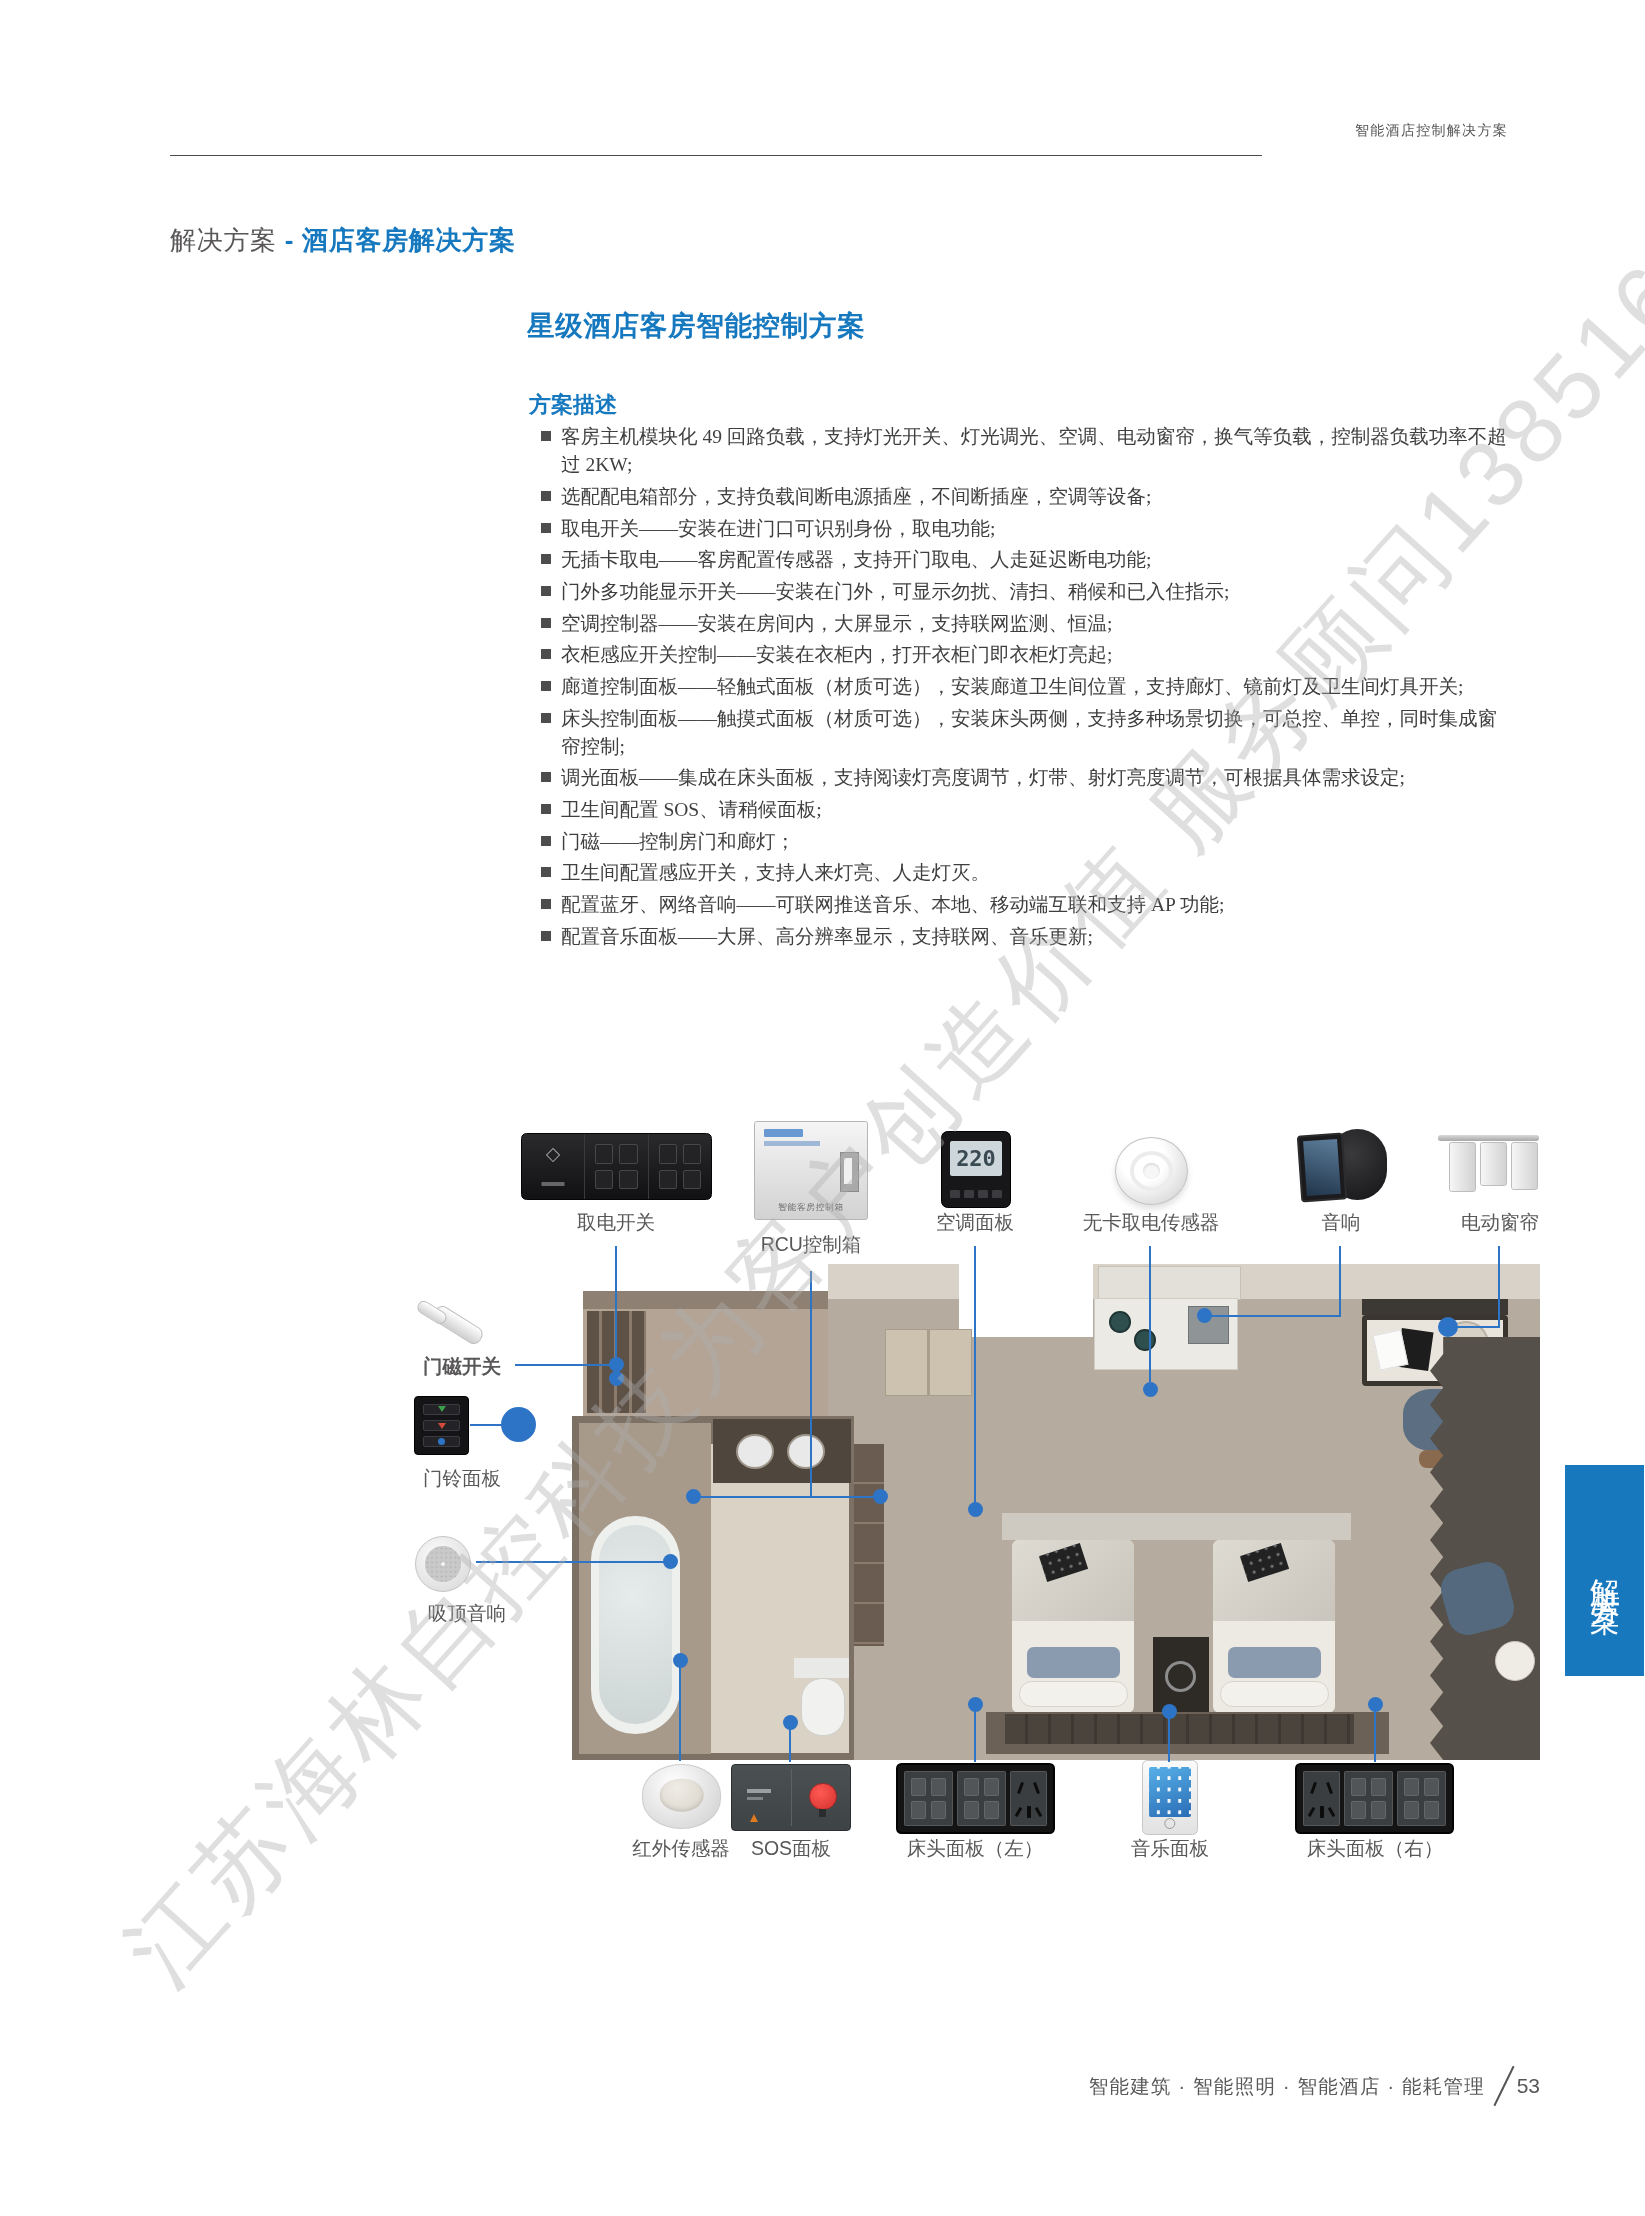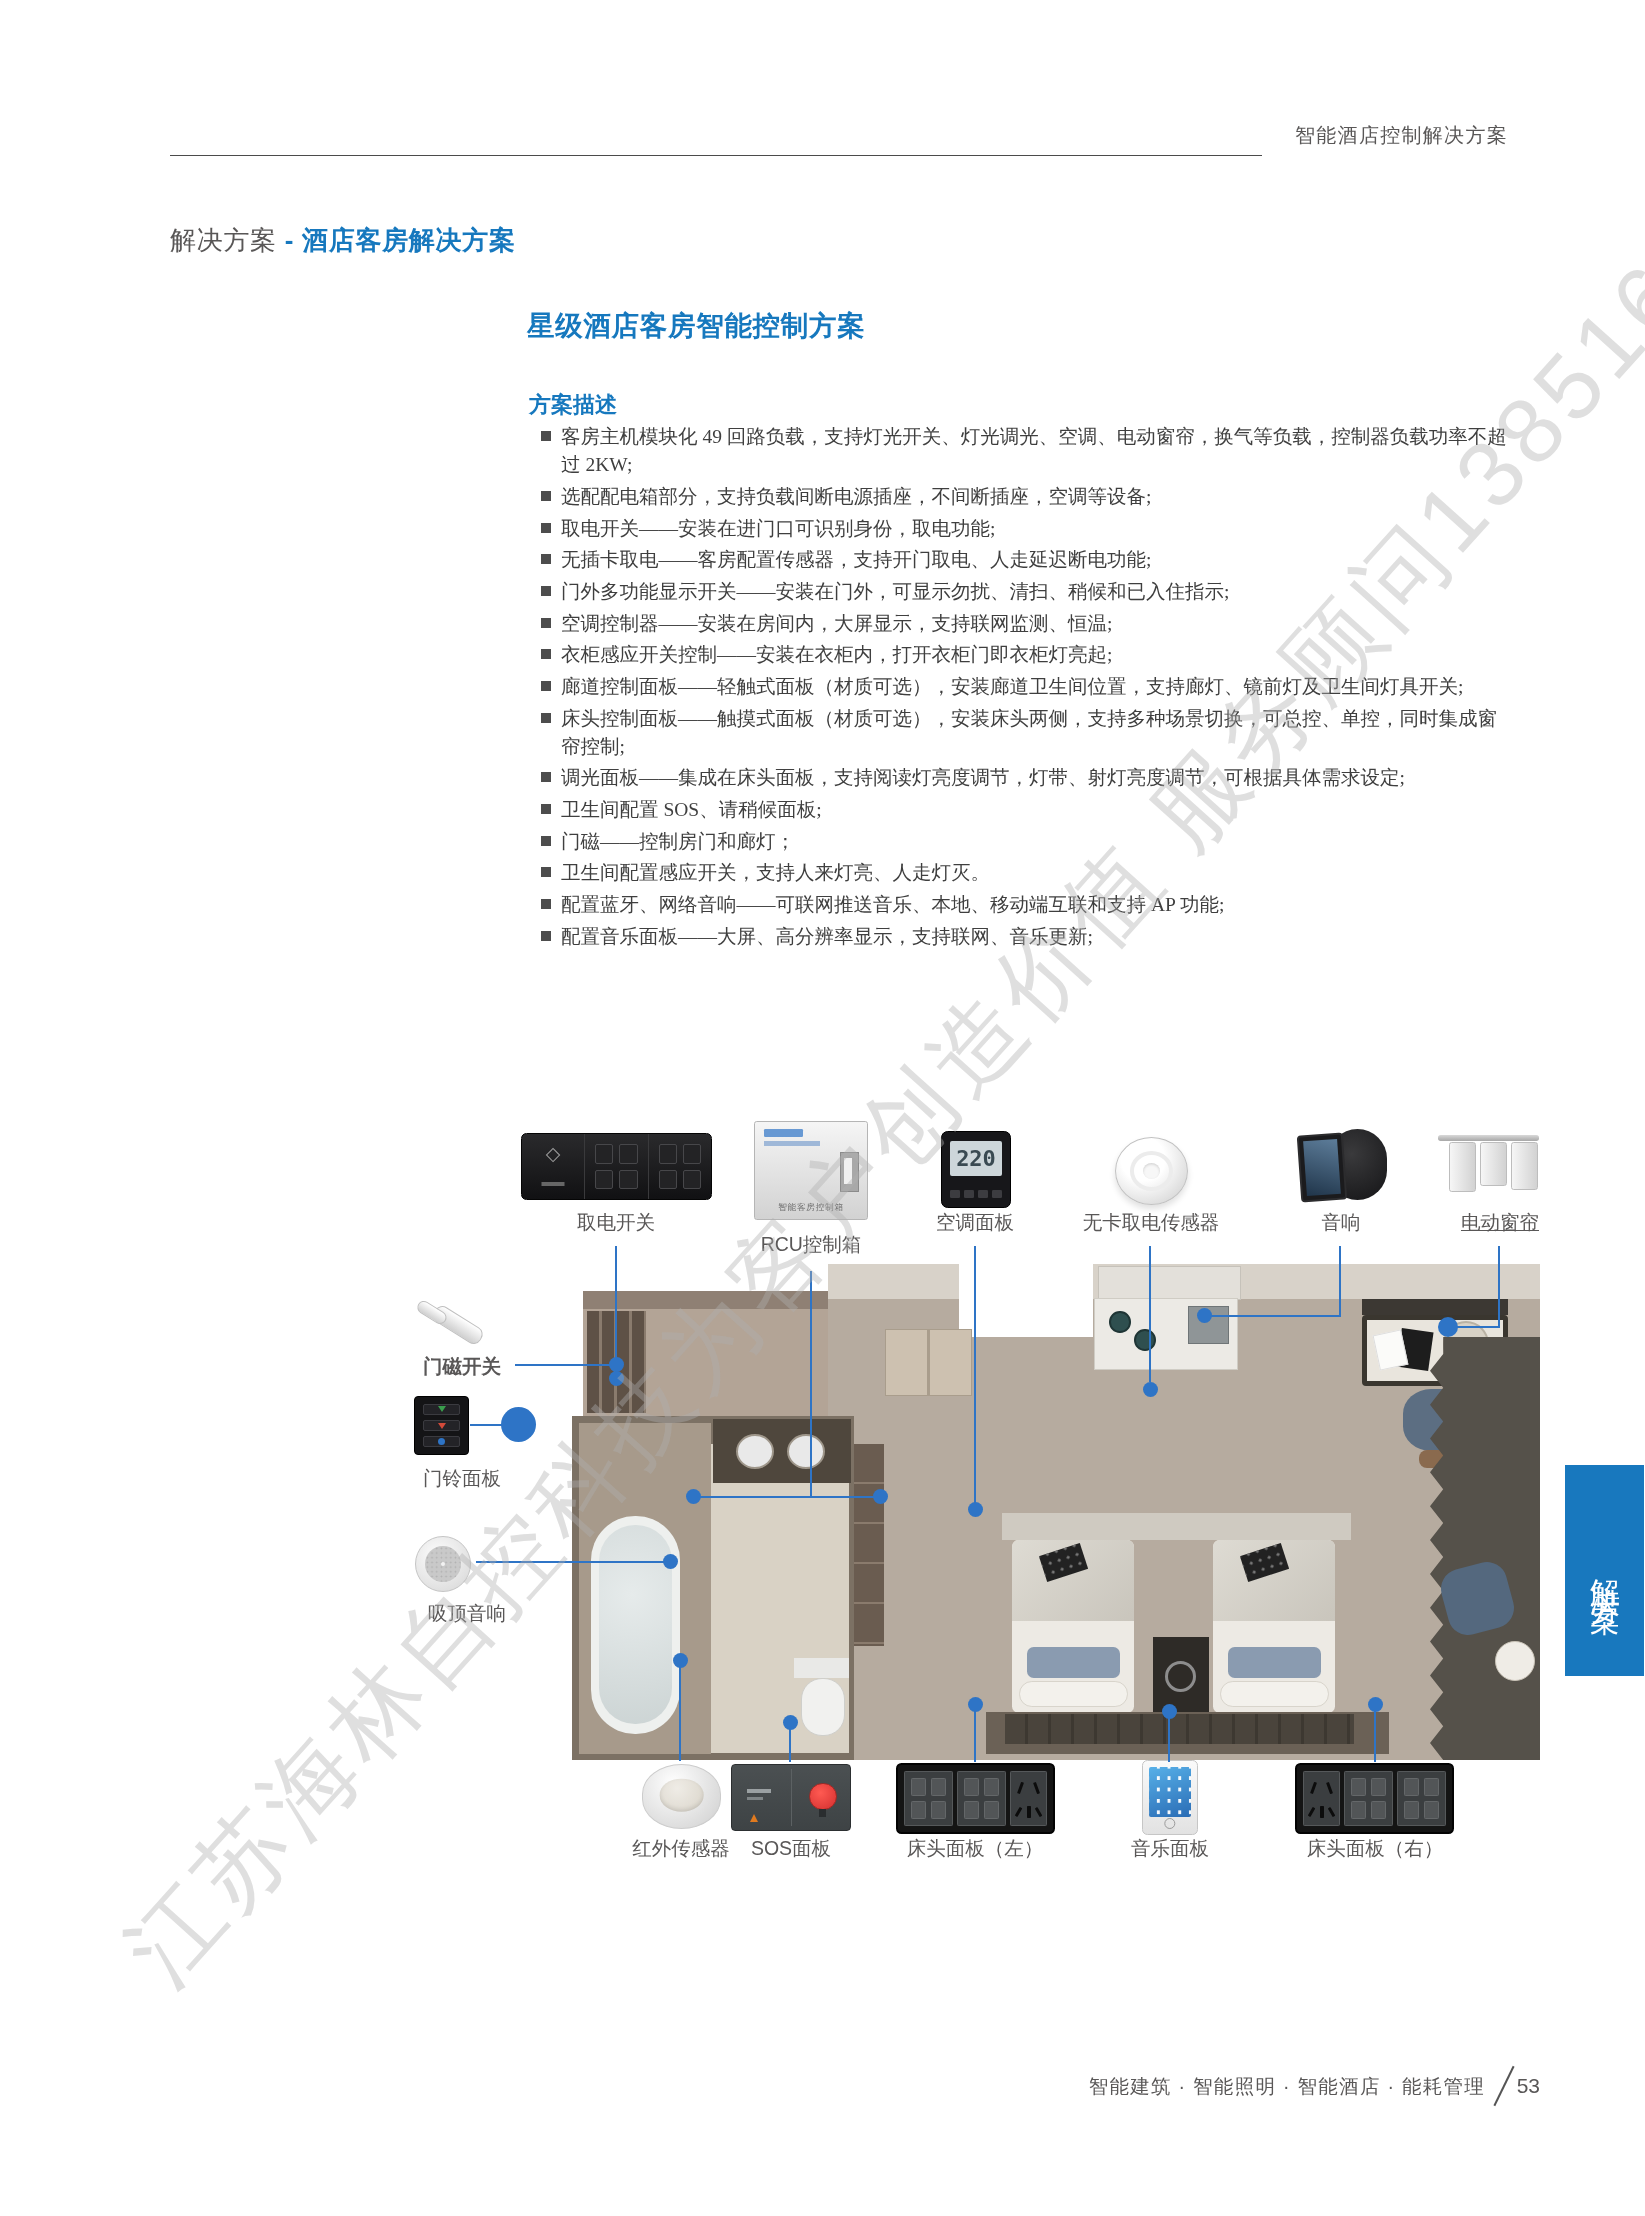--- a/index.html
+++ b/index.html
@@ -1,20 +1,20 @@
 <!DOCTYPE html>
 <html style="font-size:10.7px"><head>
 <meta charset="utf-8">
 <style>
   html,body{margin:0;padding:0;background:#888;}
   .page{position:relative;width:1645px;height:2216px;background:#ffffff;overflow:hidden;
         font-family:"Liberation Sans",sans-serif;}
   
   .header-line{position:absolute;left:170px;top:155px;width:1092px;height:1.3px;background:#4b4b4b;}
-  .header-title{position:absolute;right:137px;top:122px;font-size:20px;color:#595757;letter-spacing:1.3px;}
+  .header-title{position:absolute;right:137px;top:122px;font-size:14px;color:#595757;letter-spacing:1.3px;}
   .breadcrumb{position:absolute;left:170px;top:223px;font-size:26px;letter-spacing:0.7px;}
   .crumb-prefix{color:#595757;font-weight:500;}
   .crumb-sep{color:#1678be;font-weight:bold;}
   .crumb-current{color:#1678be;font-weight:bold;}
   .section-title{position:absolute;left:527px;top:308px;font-size:27.5px;color:#1678be;font-weight:bold;letter-spacing:0.7px;}
   .subsection-title{position:absolute;left:529px;top:390px;font-size:22px;color:#1678be;font-weight:bold;}
   
   .bullets{position:absolute;left:541px;top:423px;width:973px;margin:0;padding:0;list-style:none;
            font-family:"Liberation Serif",serif;font-size:19.5px;color:#3f3f3f;}
   .bullets li{position:relative;padding-left:20px;line-height:1.45;margin-bottom:3.4px;}
@@ -432,21 +432,21 @@
         <span class="k"></span>
         <span class="k"></span>
       </div>
   </div>
 
   <div class="dev-label" style="left:616px;top:1209px;">取电开关</div>
   <div class="dev-label" style="left:811px;top:1231px;">RCU控制箱</div>
   <div class="dev-label" style="left:975px;top:1209px;">空调面板</div>
   <div class="dev-label" style="left:1151px;top:1209px;">无卡取电传感器</div>
   <div class="dev-label" style="left:1341px;top:1209px;text-align:right;">音响</div>
-  <div class="dev-label" style="left:1500px;top:1209px;text-decoration:underline;">电动窗帘</div>
+  <div class="dev-label" style="left:1500px;top:1209px;">电动窗帘</div>
   <div class="dev-label" style="left:462px;top:1353px;font-weight:bold;">门磁开关</div>
   <div class="dev-label" style="left:462px;top:1465px;">门铃面板</div>
   <div class="dev-label" style="left:443px;top:1600px;padding-left:48px;">吸顶音响</div>
   <div class="dev-label" style="left:681px;top:1835px;">红外传感器</div>
   <div class="dev-label" style="left:791px;top:1835px;">SOS面板</div>
   <div class="dev-label" style="left:975px;top:1835px;">床头面板（左）</div>
   <div class="dev-label" style="left:1170px;top:1835px;">音乐面板</div>
   <div class="dev-label" style="left:1375px;top:1835px;">床头面板（右）</div>
 
   <div class="watermark">江苏海林自控科技为客户创造价值 服务顾问13851623601</div>

